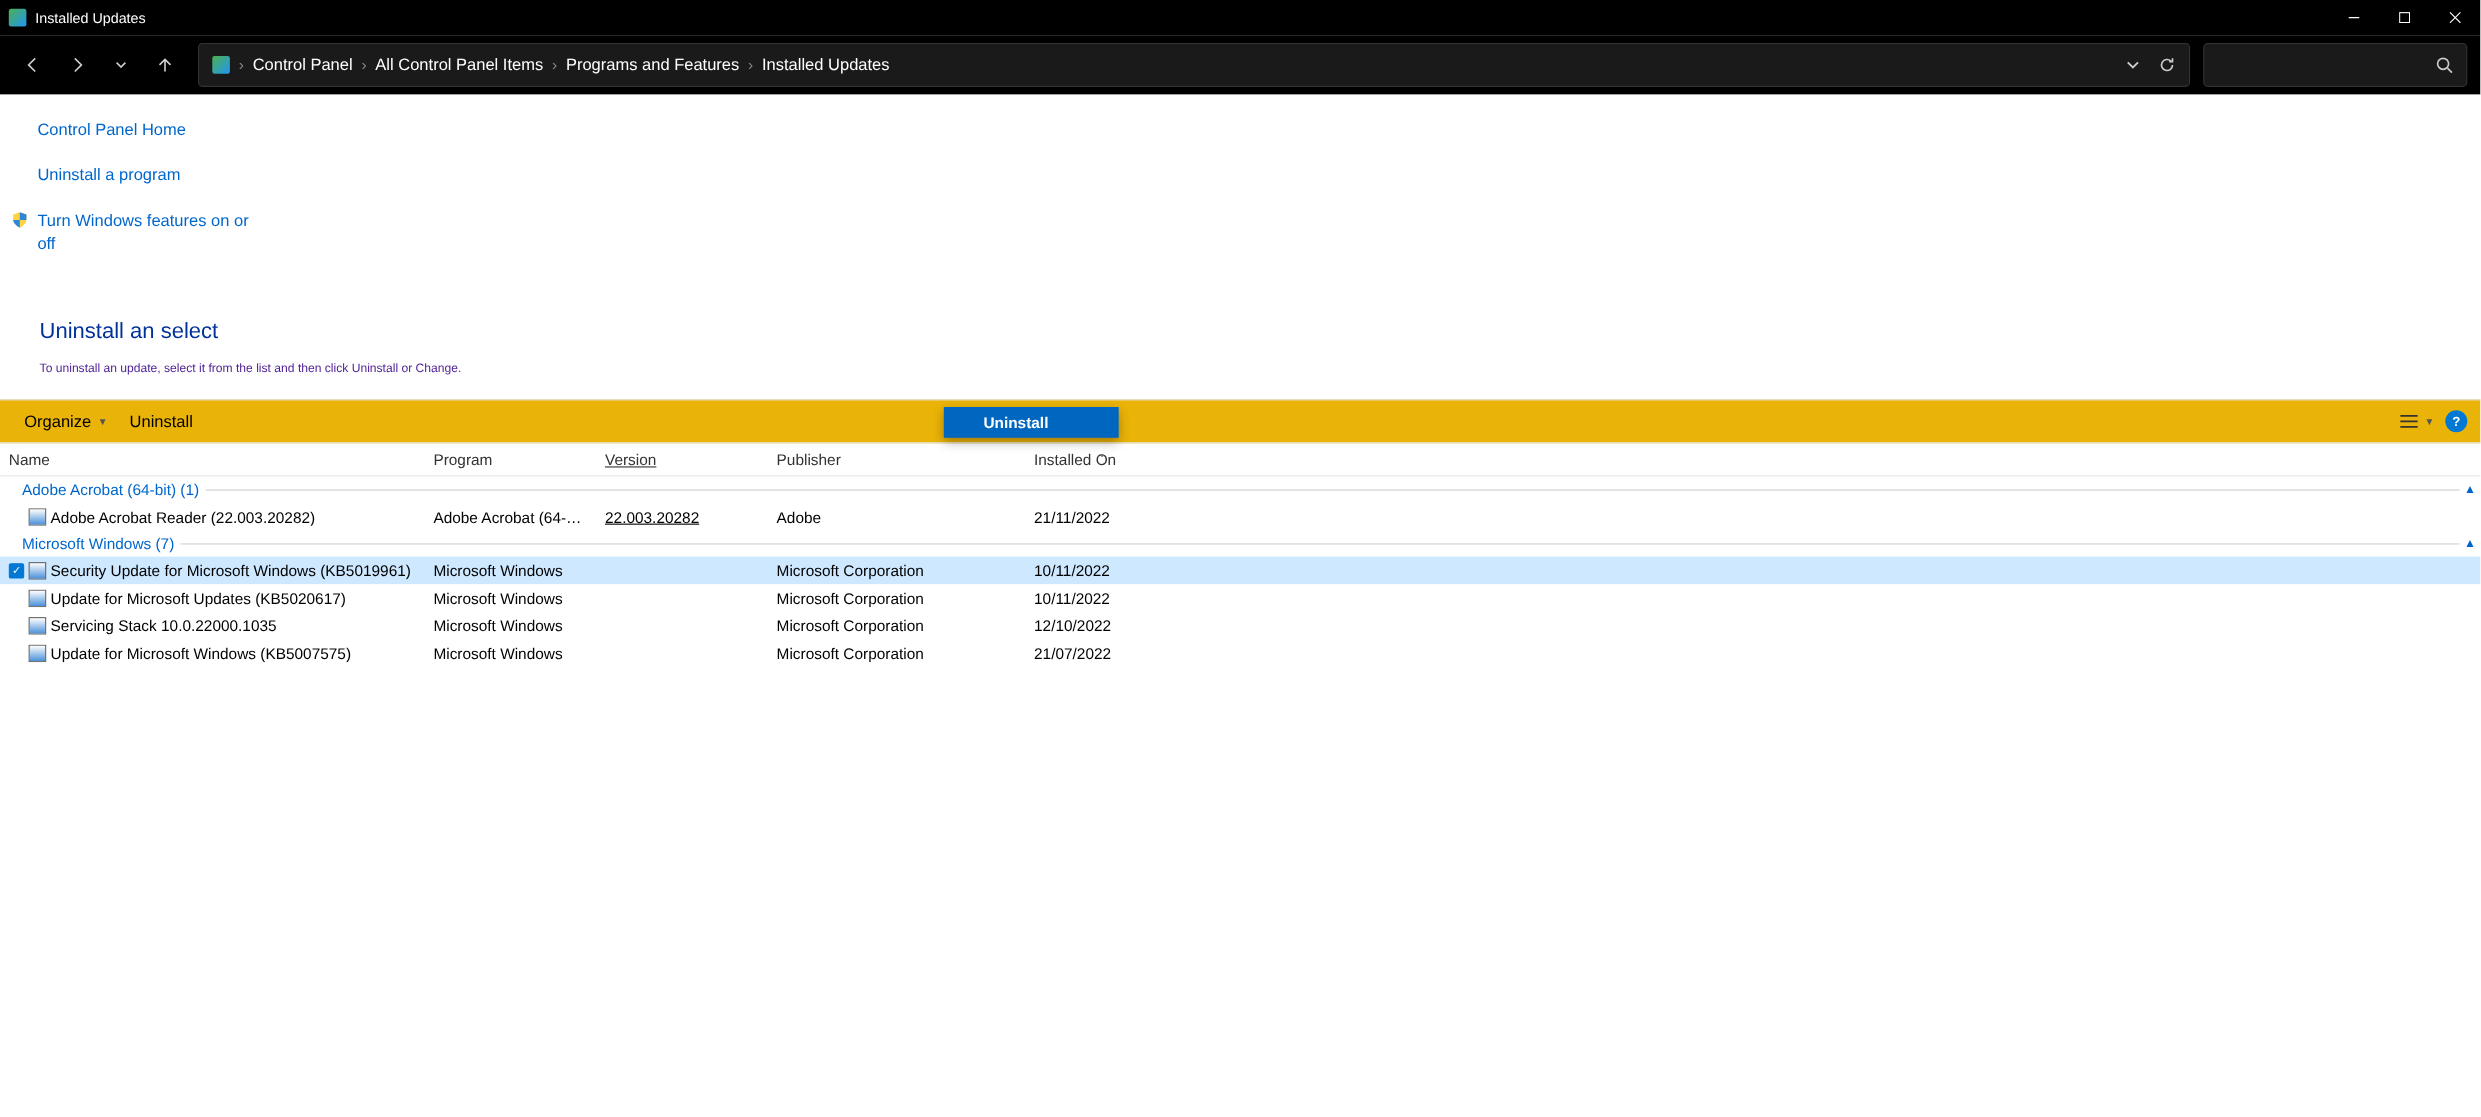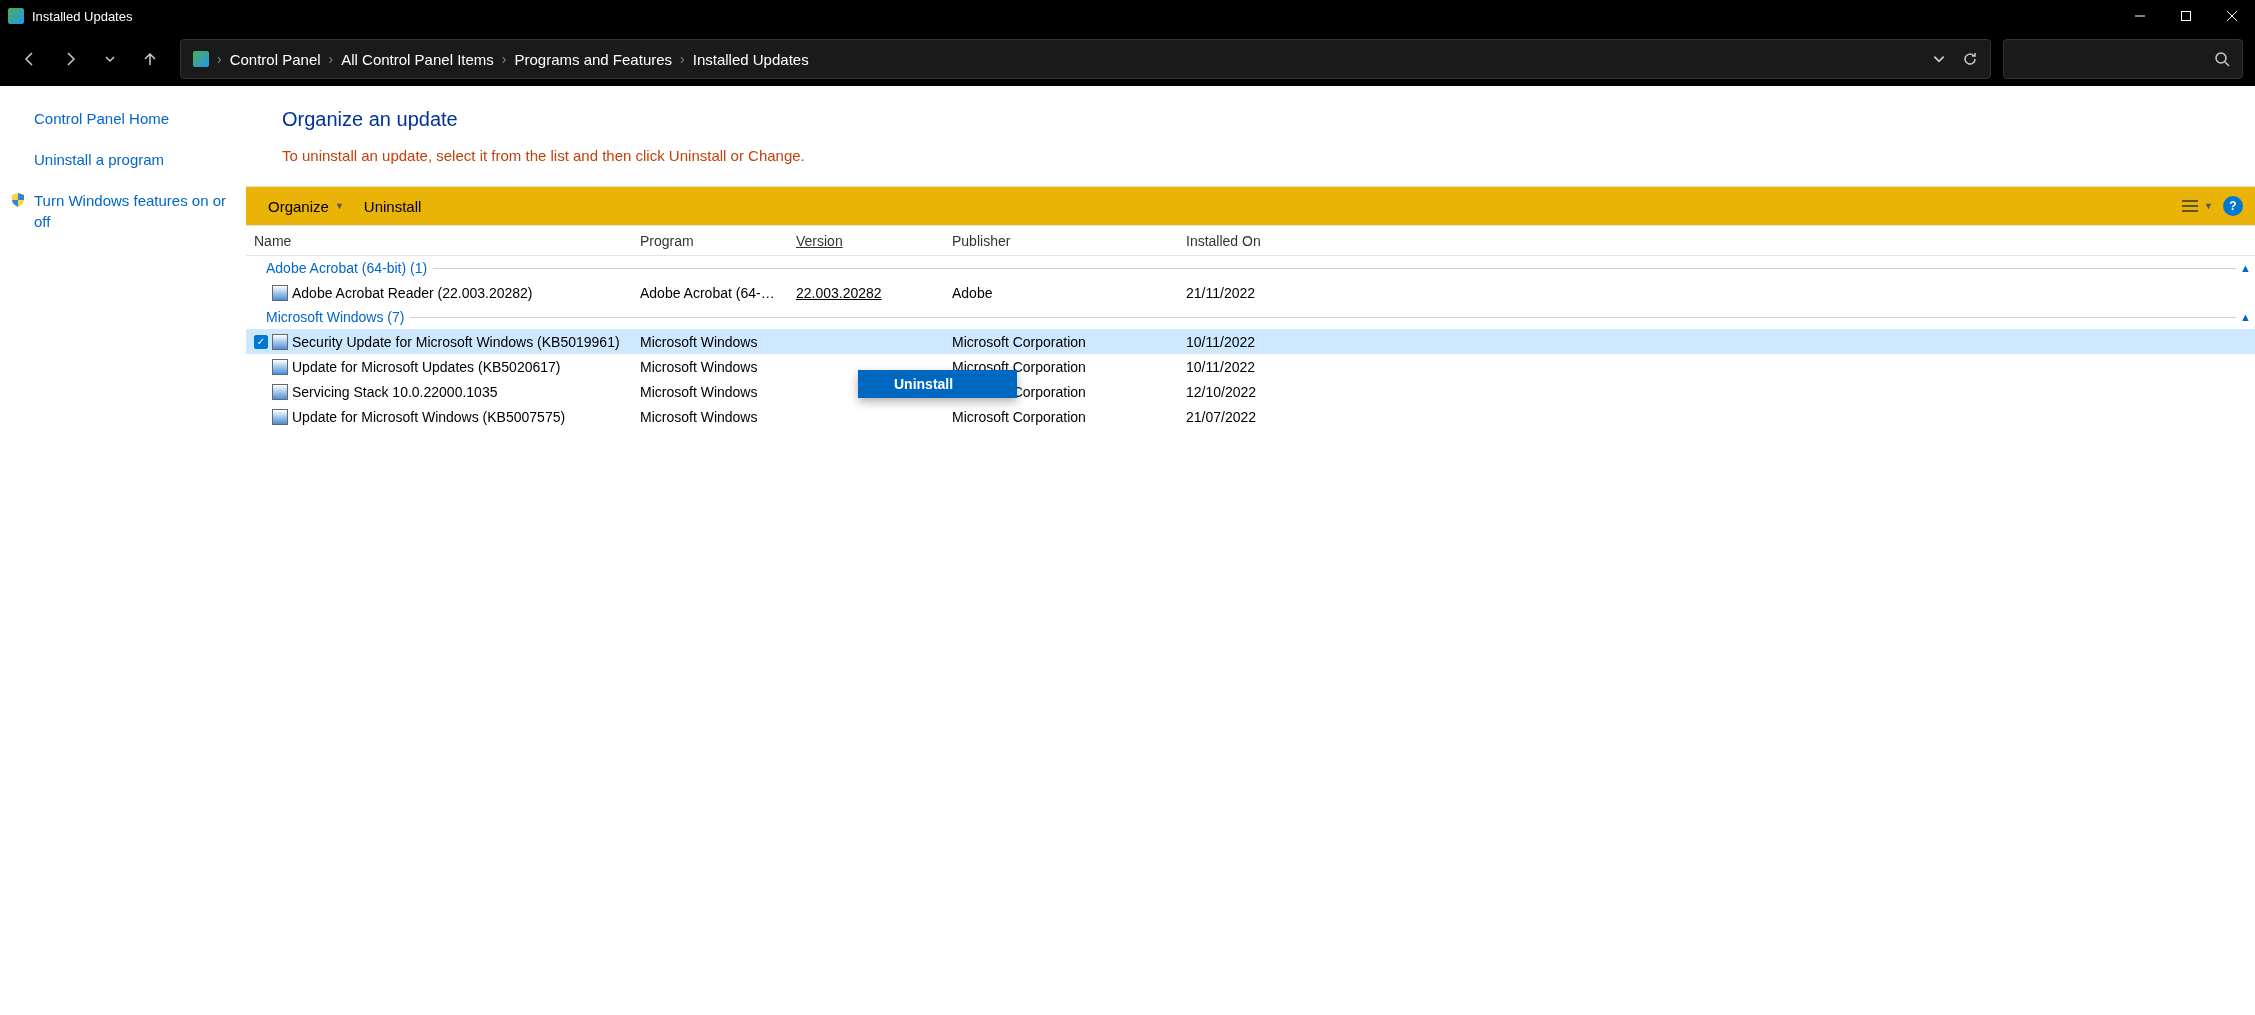--- a/index.html
+++ b/index.html
@@ -17,29 +17,29 @@
 .navbar { background: #000; color: #fff; height: 54px; display: flex; align-items: center; padding: 0 12px; gap: 4px; }
 .nav-btn { width: 36px; height: 36px; display: flex; align-items: center; justify-content: center; color: #ccc; border-radius: 4px; cursor: pointer; }
 .address-bar { flex: 1; background: #1a1a1a; border: 1px solid #333; border-radius: 4px; height: 40px; display: flex; align-items: center; padding: 0 12px; gap: 8px; margin: 0 8px; }
 .address-icon { width: 16px; height: 16px; background: linear-gradient(135deg,#4CAF50 0%,#2196F3 100%); border-radius: 2px; flex-shrink: 0; }
 .crumb { color: #fff; font-size: 15px; cursor: pointer; white-space: nowrap; }
 .crumb-sep { color: #888; font-size: 14px; }
 .address-right { margin-left: auto; display: flex; align-items: center; gap: 16px; }
 .search-bar { background: #1a1a1a; border: 1px solid #333; border-radius: 4px; height: 40px; width: 240px; display: flex; align-items: center; justify-content: flex-end; padding: 0 12px; }
 
 
-.main { display: flex; height: calc(100vh - 86px); background: #fff; }
+.main { display: flex; height: calc(100vh - 86px); background: #fff; flex-direction: column; }
 .sidebar { width: 246px; padding: 22px 16px 16px 34px; }
 .sidebar a { color: #0066cc; text-decoration: none; display: block; margin-bottom: 20px; font-size: 15px; line-height: 1.4; cursor: pointer; }
 .shield-item { position: relative; }
 .shield-icon { position: absolute; left: -24px; top: 2px; width: 16px; height: 16px; }
 
 .content { flex: 1; padding: 22px 0 0 36px; position: relative; }
 .page-title { color: #003399; font-size: 20px; font-weight: 400; margin-bottom: 16px; }
-.page-desc { color: #c2410c; font-size: 15px; margin-bottom: 22px; }
+.page-desc { color: #4c1d95; font-size: 11px; margin-bottom: 22px; }
 
 
 .toolbar { background: #eab308; border-top: 1px solid #e5e5e5; border-bottom: 1px solid #e5e5e5; height: 40px; display: flex; align-items: center; padding: 0 12px; margin-left: -36px; }
 .tool-btn { padding: 4px 10px; font-size: 15px; color: #000; cursor: pointer; display: flex; align-items: center; gap: 6px; }
 .tool-caret { font-size: 9px; color: #555; }
 .toolbar-right { margin-left: auto; display: flex; align-items: center; gap: 10px; }
 .view-btn { display: flex; align-items: center; gap: 6px; cursor: pointer; }
 .help-badge { width: 20px; height: 20px; border-radius: 50%; background: #0078d4; color: #fff; display: flex; align-items: center; justify-content: center; font-size: 12px; font-weight: bold; cursor: pointer; }
 
 
@@ -166,21 +166,21 @@
           <path d="M8 1 L14 3 V8 C14 12 8 15 8 15 C8 15 2 12 2 8 V3 Z" fill="#ffd23f"></path>
           <path d="M8 1 L14 3 V8 H8 Z" fill="#2b88d8"></path>
           <path d="M8 8 H2 V8 C2 12 8 15 8 15 Z" fill="#2b88d8"></path>
         </svg>
       </span>
       <span>Turn Windows features on or off</span>
     </a>
   </div>
 
   <div class="content">
-    <h1 class="page-title">Organize an update</h1>
+    <h1 class="page-title">Uninstall an select</h1>
     <p class="page-desc">To uninstall an update, select it from the list and then click Uninstall or Change.</p>
 
     <div class="toolbar">
       <div class="tool-btn">
         <span>Organize</span>
         <span class="tool-caret">▼</span>
       </div>
       <div class="tool-btn">
         <span>Uninstall</span>
       </div>

